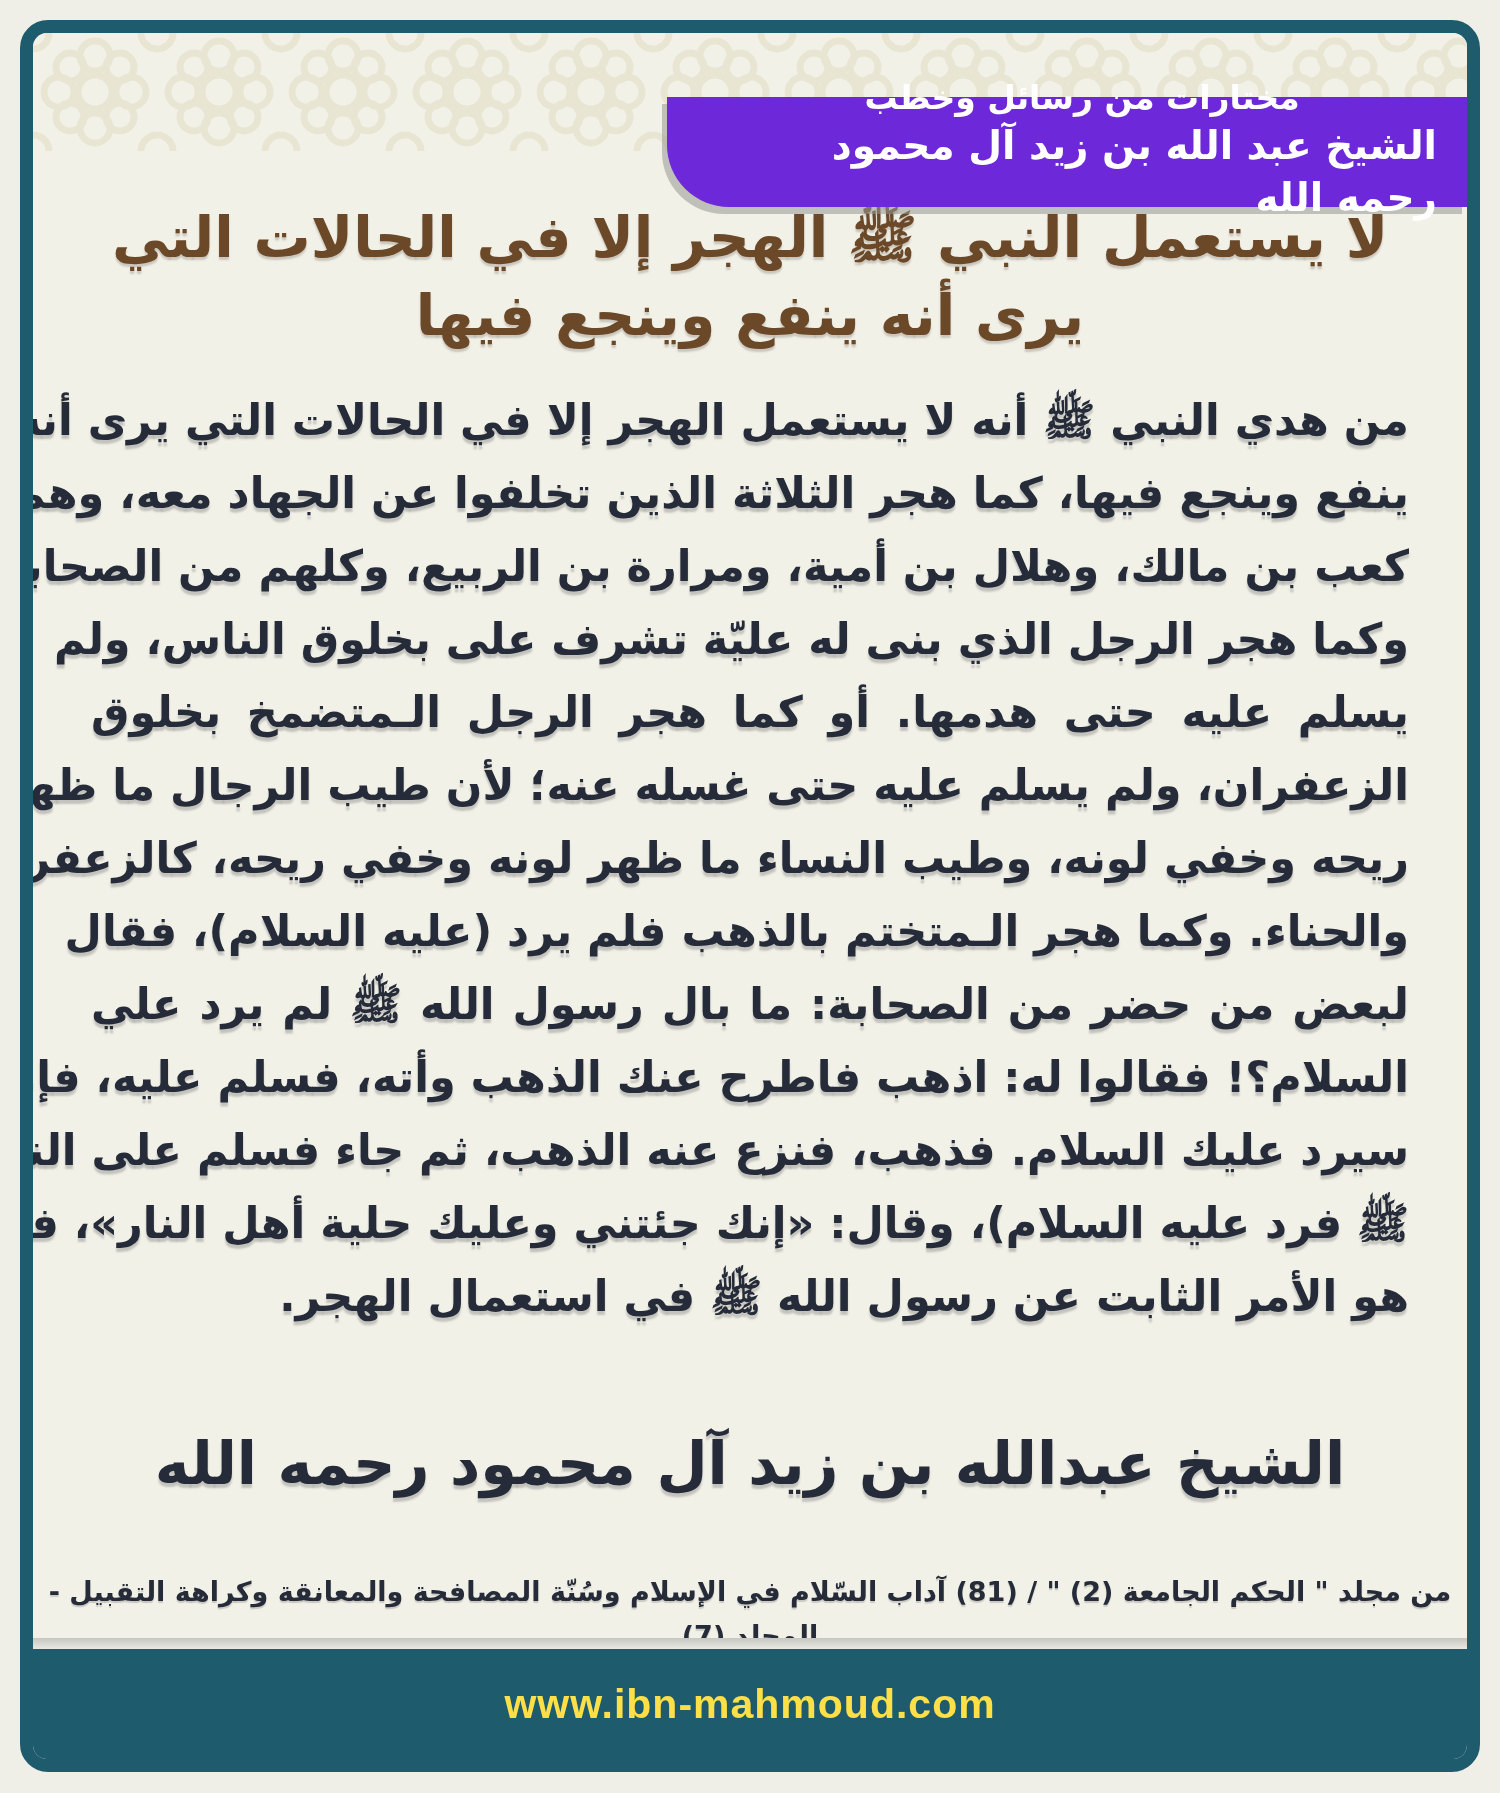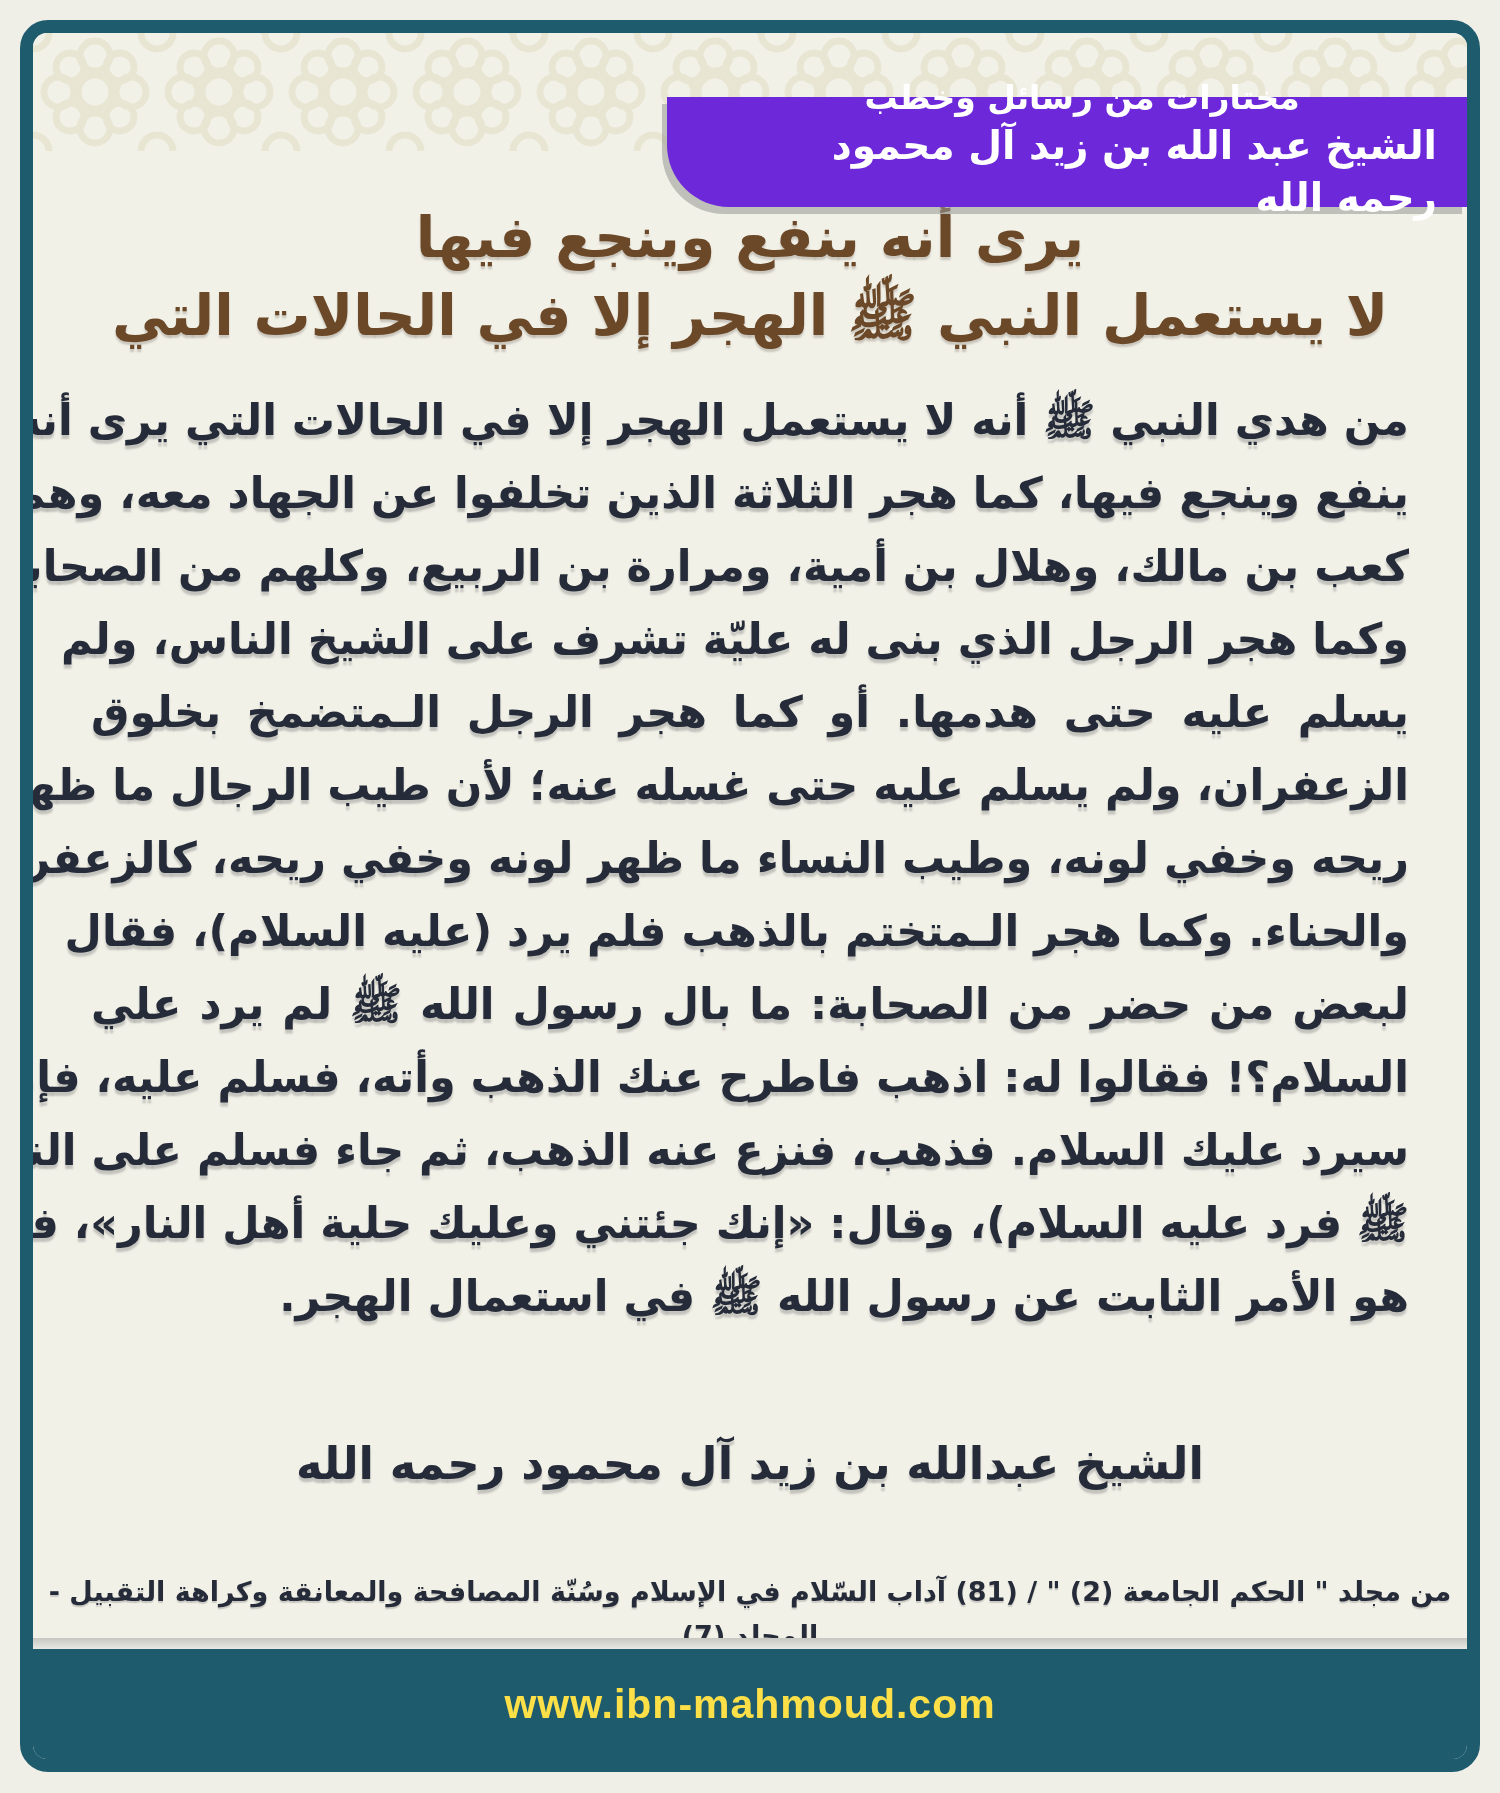--- a/index.html
+++ b/index.html
@@ -76,21 +76,21 @@
     white-space:nowrap;
   }
   .body-line.last {
     text-align-last:right;
   }
   .signature {
     margin-top:95px;
     text-align:center;
     color:#252b38;
     font-weight:bold;
-    font-size:45px;
+    font-size:59px;
     line-height:72px;
     text-shadow:0 4px 2px rgba(110,110,110,0.35);
   }
   .citation {
     margin-top:70px;
     text-align:center;
     color:#252b38;
     font-weight:bold;
     font-size:27px;
     line-height:44px;
@@ -148,29 +148,29 @@
       </defs>
       <rect x="0" y="0" width="1434" height="118" fill="url(#rosette)"></rect>
     </svg>
 
     <div class="banner">
       <div class="banner-line1">مختارات من رسائل وخطب</div>
       <div class="banner-line2">الشيخ عبد الله بن زيد آل محمود رحمه الله</div>
     </div>
 
     <div class="title">
+      <div>لا يستعمل النبي ﷺ الهجر إلا في الحالات التي</div>
       <div>يرى أنه ينفع وينجع فيها</div>
-      <div>لا يستعمل النبي ﷺ الهجر إلا في الحالات التي</div>
     </div>
 
     <div class="body-text">
       <div class="body-line">من هدي النبي ﷺ أنه لا يستعمل الهجر إلا في الحالات التي يرى أنه</div>
       <div class="body-line">ينفع وينجع فيها، كما هجر الثلاثة الذين تخلفوا عن الجهاد معه، وهم</div>
       <div class="body-line">كعب بن مالك، وهلال بن أمية، ومرارة بن الربيع، وكلهم من الصحابة،</div>
-      <div class="body-line">وكما هجر الرجل الذي بنى له عليّة تشرف على الشيخ الناس، ولم</div>
+      <div class="body-line">وكما هجر الرجل الذي بنى له عليّة تشرف على بخلوق الناس، ولم</div>
       <div class="body-line">يسلم عليه حتى هدمها. أو كما هجر الرجل الـمتضمخ بخلوق</div>
       <div class="body-line">الزعفران، ولم يسلم عليه حتى غسله عنه؛ لأن طيب الرجال ما ظهر</div>
       <div class="body-line">ريحه وخفي لونه، وطيب النساء ما ظهر لونه وخفي ريحه، كالزعفران</div>
       <div class="body-line">والحناء. وكما هجر الـمتختم بالذهب فلم يرد (عليه السلام)، فقال</div>
       <div class="body-line">لبعض من حضر من الصحابة: ما بال رسول الله ﷺ لم يرد علي</div>
       <div class="body-line">السلام؟! فقالوا له: اذهب فاطرح عنك الذهب وأته، فسلم عليه، فإنه</div>
       <div class="body-line">سيرد عليك السلام. فذهب، فنزع عنه الذهب، ثم جاء فسلم على النبي</div>
       <div class="body-line">ﷺ فرد عليه السلام)، وقال: «إنك جئتني وعليك حلية أهل النار»، فهذا</div>
       <div class="body-line last">هو الأمر الثابت عن رسول الله ﷺ في استعمال الهجر.</div>
     </div>

